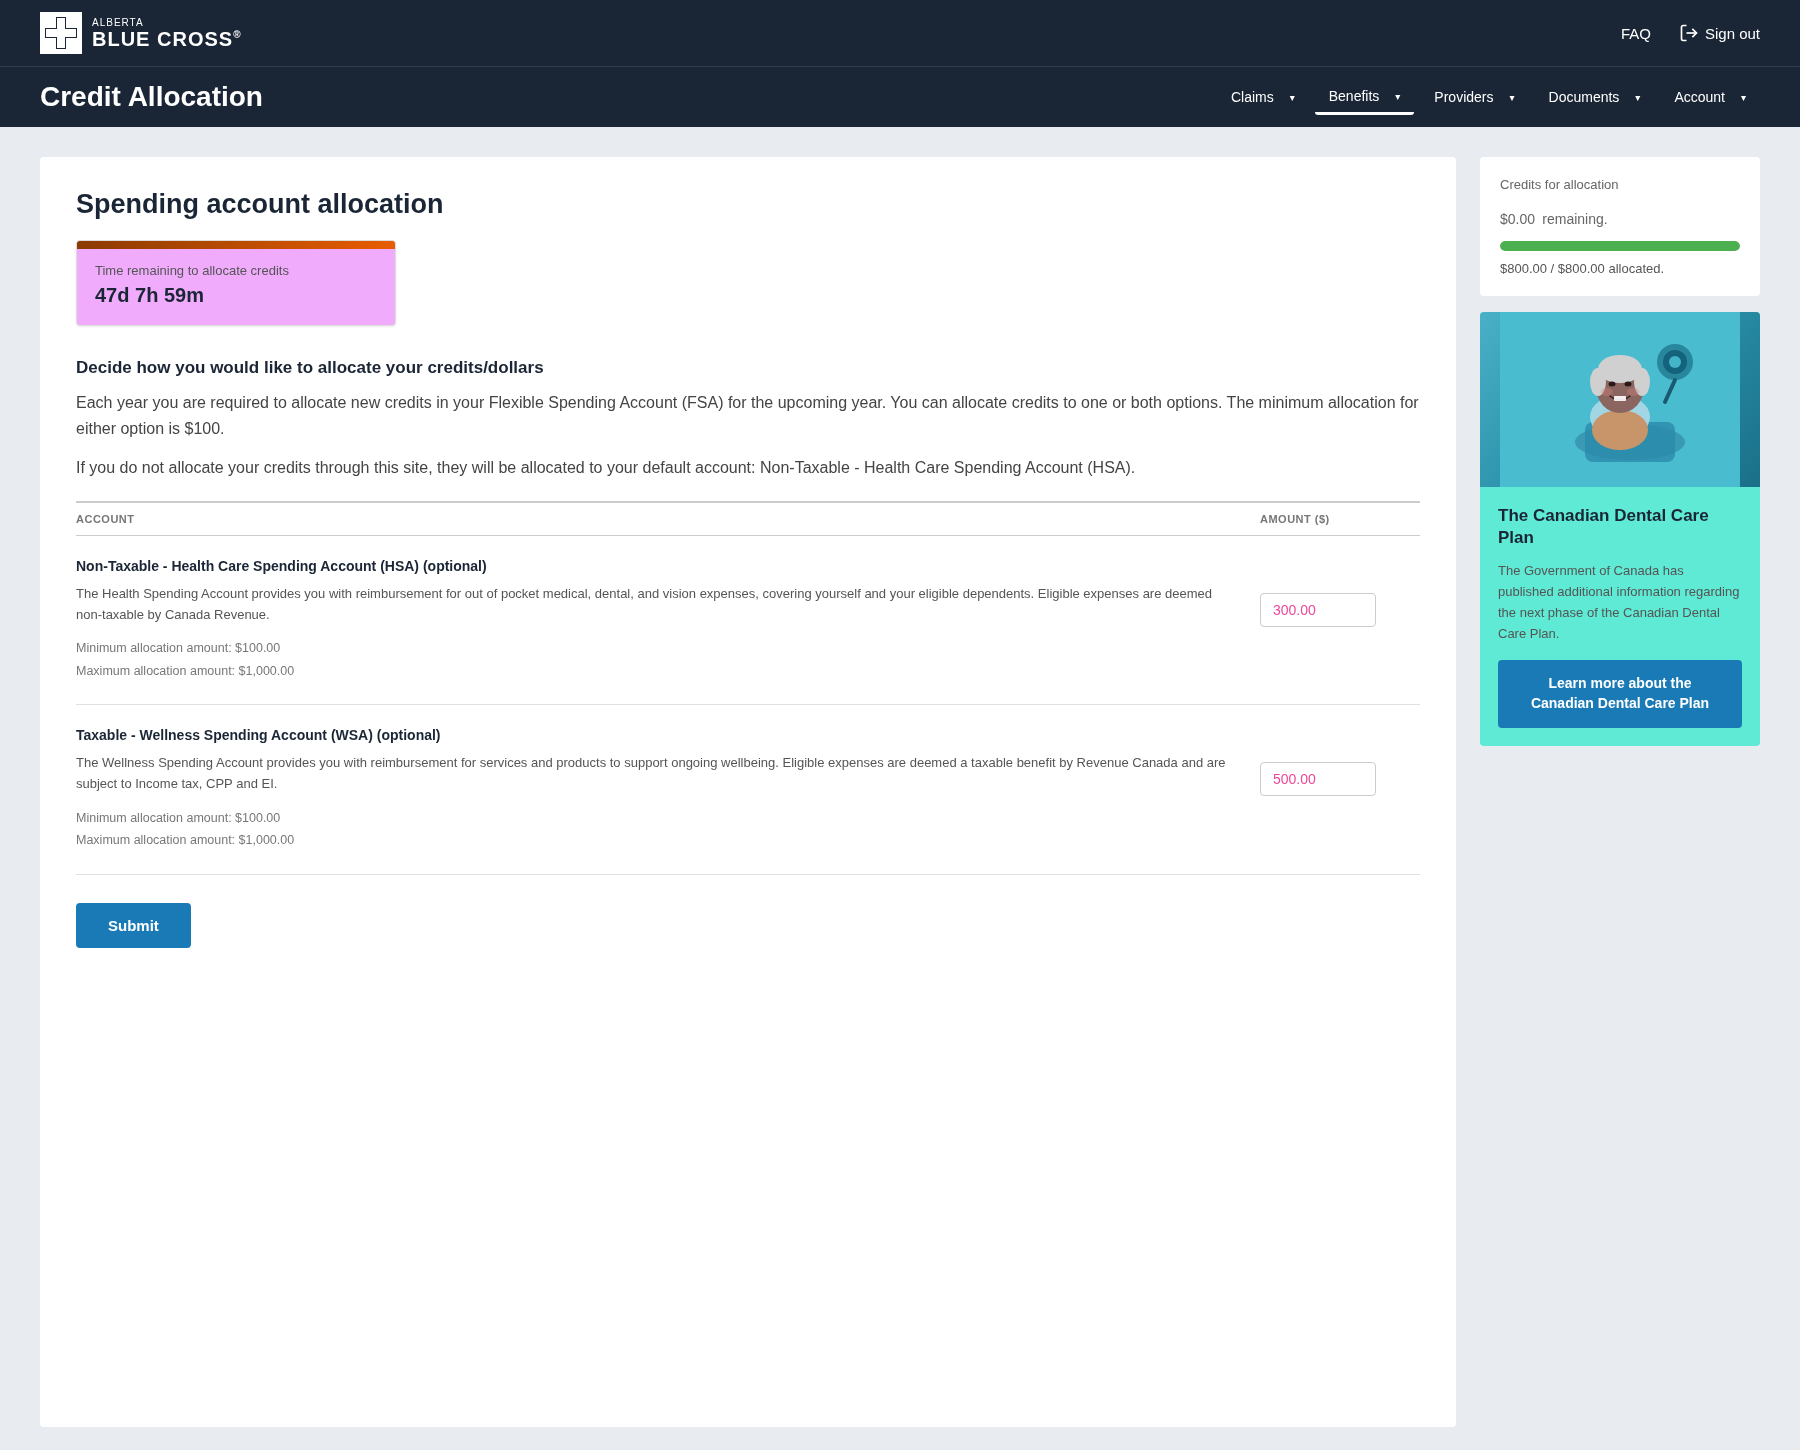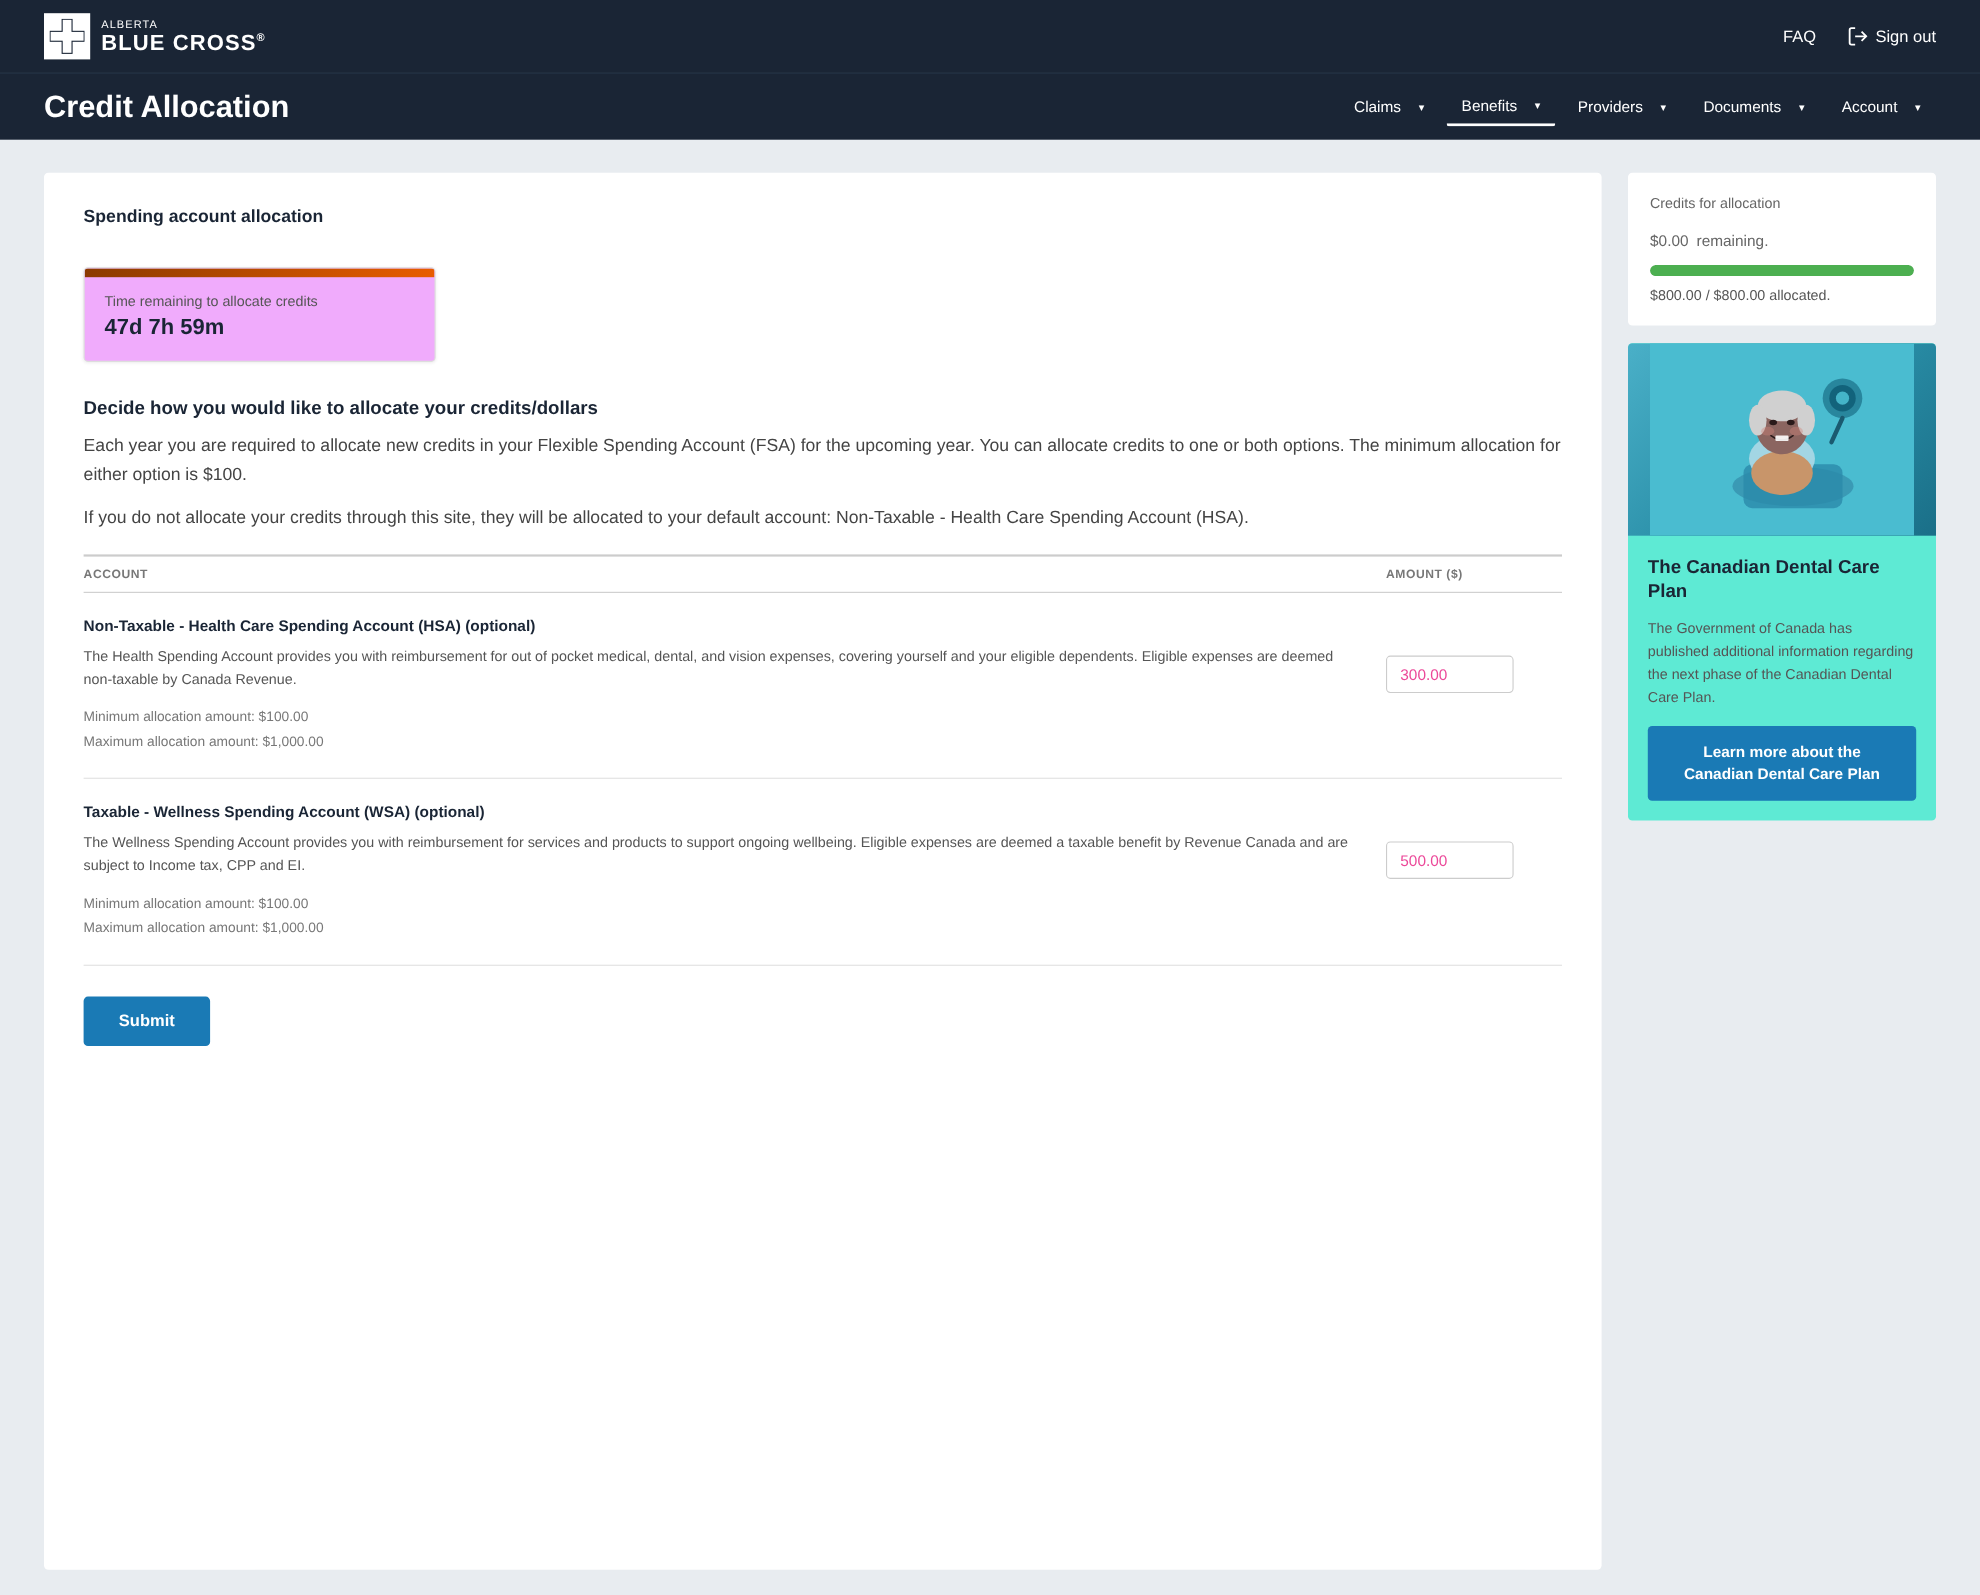--- a/index.html
+++ b/index.html
@@ -112,24 +112,24 @@
     }
     .right-panel {
       width: 280px;
       display: flex;
       flex-direction: column;
       gap: 16px;
     }
 
     
     .section-title {
-      font-size: 16px;
+      font-size: 27px;
       font-weight: bold;
       color: #1a2535;
-      margin-bottom: 36px;
+      margin-bottom: 20px;
     }
     .timer-card {
       background: #f0abfc;
       border: 1px solid #ddd;
       border-radius: 4px;
       overflow: hidden;
       width: 320px;
       margin-bottom: 32px;
       box-shadow: 0 1px 3px rgba(0,0,0,0.08);
     }

